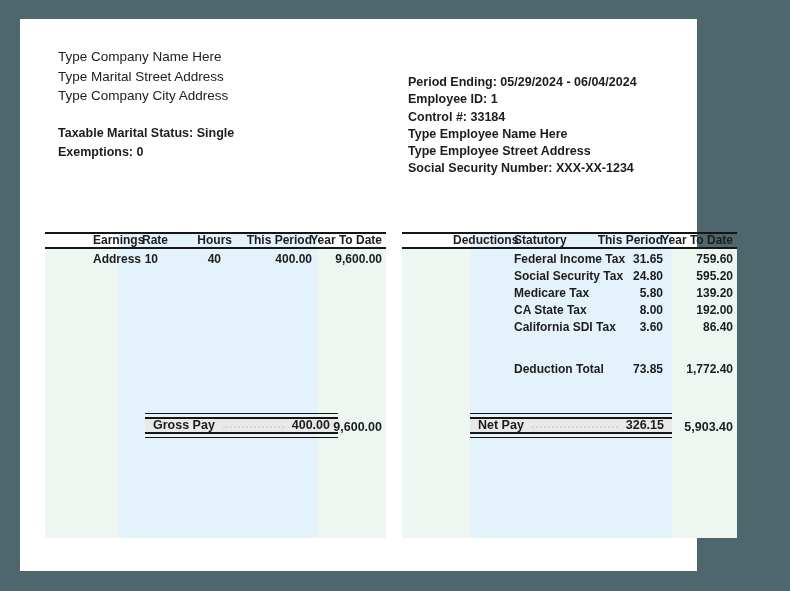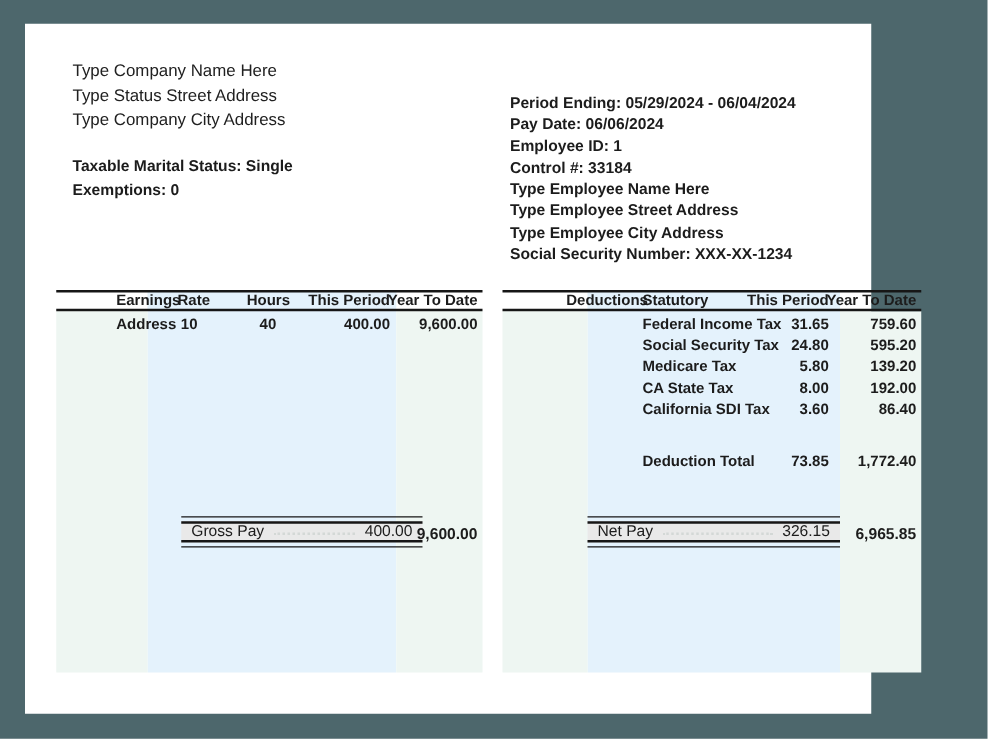--- a/index.html
+++ b/index.html
@@ -67,55 +67,53 @@
     border-bottom:1.5px solid var(--line);
     padding:2.5px 0 3.5px 0;
   }
   .total-bar{
     border-top:2px solid var(--line);
     border-bottom:2px solid var(--line);
     background:var(--bar);
     height:17px;
     display:flex; align-items:center; justify-content:flex-start;
     padding:0 8px;
-    font-size:12.5px; font-weight:400;
+    font-size:12.5px; font-weight:700;
   }
   .leader{
     flex:1; align-self:flex-end;
     border-bottom:2px dotted #d3d8d6;
     margin:0 8px 4px 8px;
   }
   .total-ytd{
     position:absolute; top:400px; height:17px; line-height:17px;
     font-size:12.5px; font-weight:700; white-space:nowrap;
   }
 </style>
 </head>
 <body>
 
 <div class="doc">
 
   <div class="company-block">
     <div>Type Company Name Here</div>
-    <div>Type Status Street Address</div>
+    <div>Type Marital Street Address</div>
     <div>Type Company City Address</div>
   </div>
   <div class="marital-block">
     <div>Taxable Marital Status: Single</div>
     <div>Exemptions: 0</div>
   </div>
 
   <div class="stmt-info">
     <div>Period Ending: 05/29/2024 - 06/04/2024</div>
-    <div>Pay Date: 06/06/2024</div>
     <div>Employee ID: 1</div>
     <div>Control #: 33184</div>
     <div>Type Employee Name Here</div>
     <div>Type Employee Street Address</div>
-    <div>Type Employee City Address</div>
     <div>Social Security Number: XXX-XX-1234</div>
   </div>
 
   <div class="tbl lt">
     <div class="bg bg-blue" style="left:73px; width:199px;"></div>
     <div class="bg bg-mint" style="left:0; width:73px;"></div>
     <div class="bg bg-mint" style="left:272px; width:69px;"></div>
     <div class="topline"></div>
     <div class="headline"></div>
 
@@ -191,16 +189,16 @@
       <span class="cell c-ytd">1,772.40</span>
     </div>
 
     <div class="total-wrap" style="left:68px; width:202px;">
       <div class="total-bar">
         <span>Net Pay</span>
         <span class="leader"></span>
         <span>326.15</span>
       </div>
     </div>
-    <span class="total-ytd" style="right:4px;">6,965.85</span>
+    <span class="total-ytd" style="right:4px;">5,903.40</span>
   </div>
 
 </div>
 
 </body></html>

